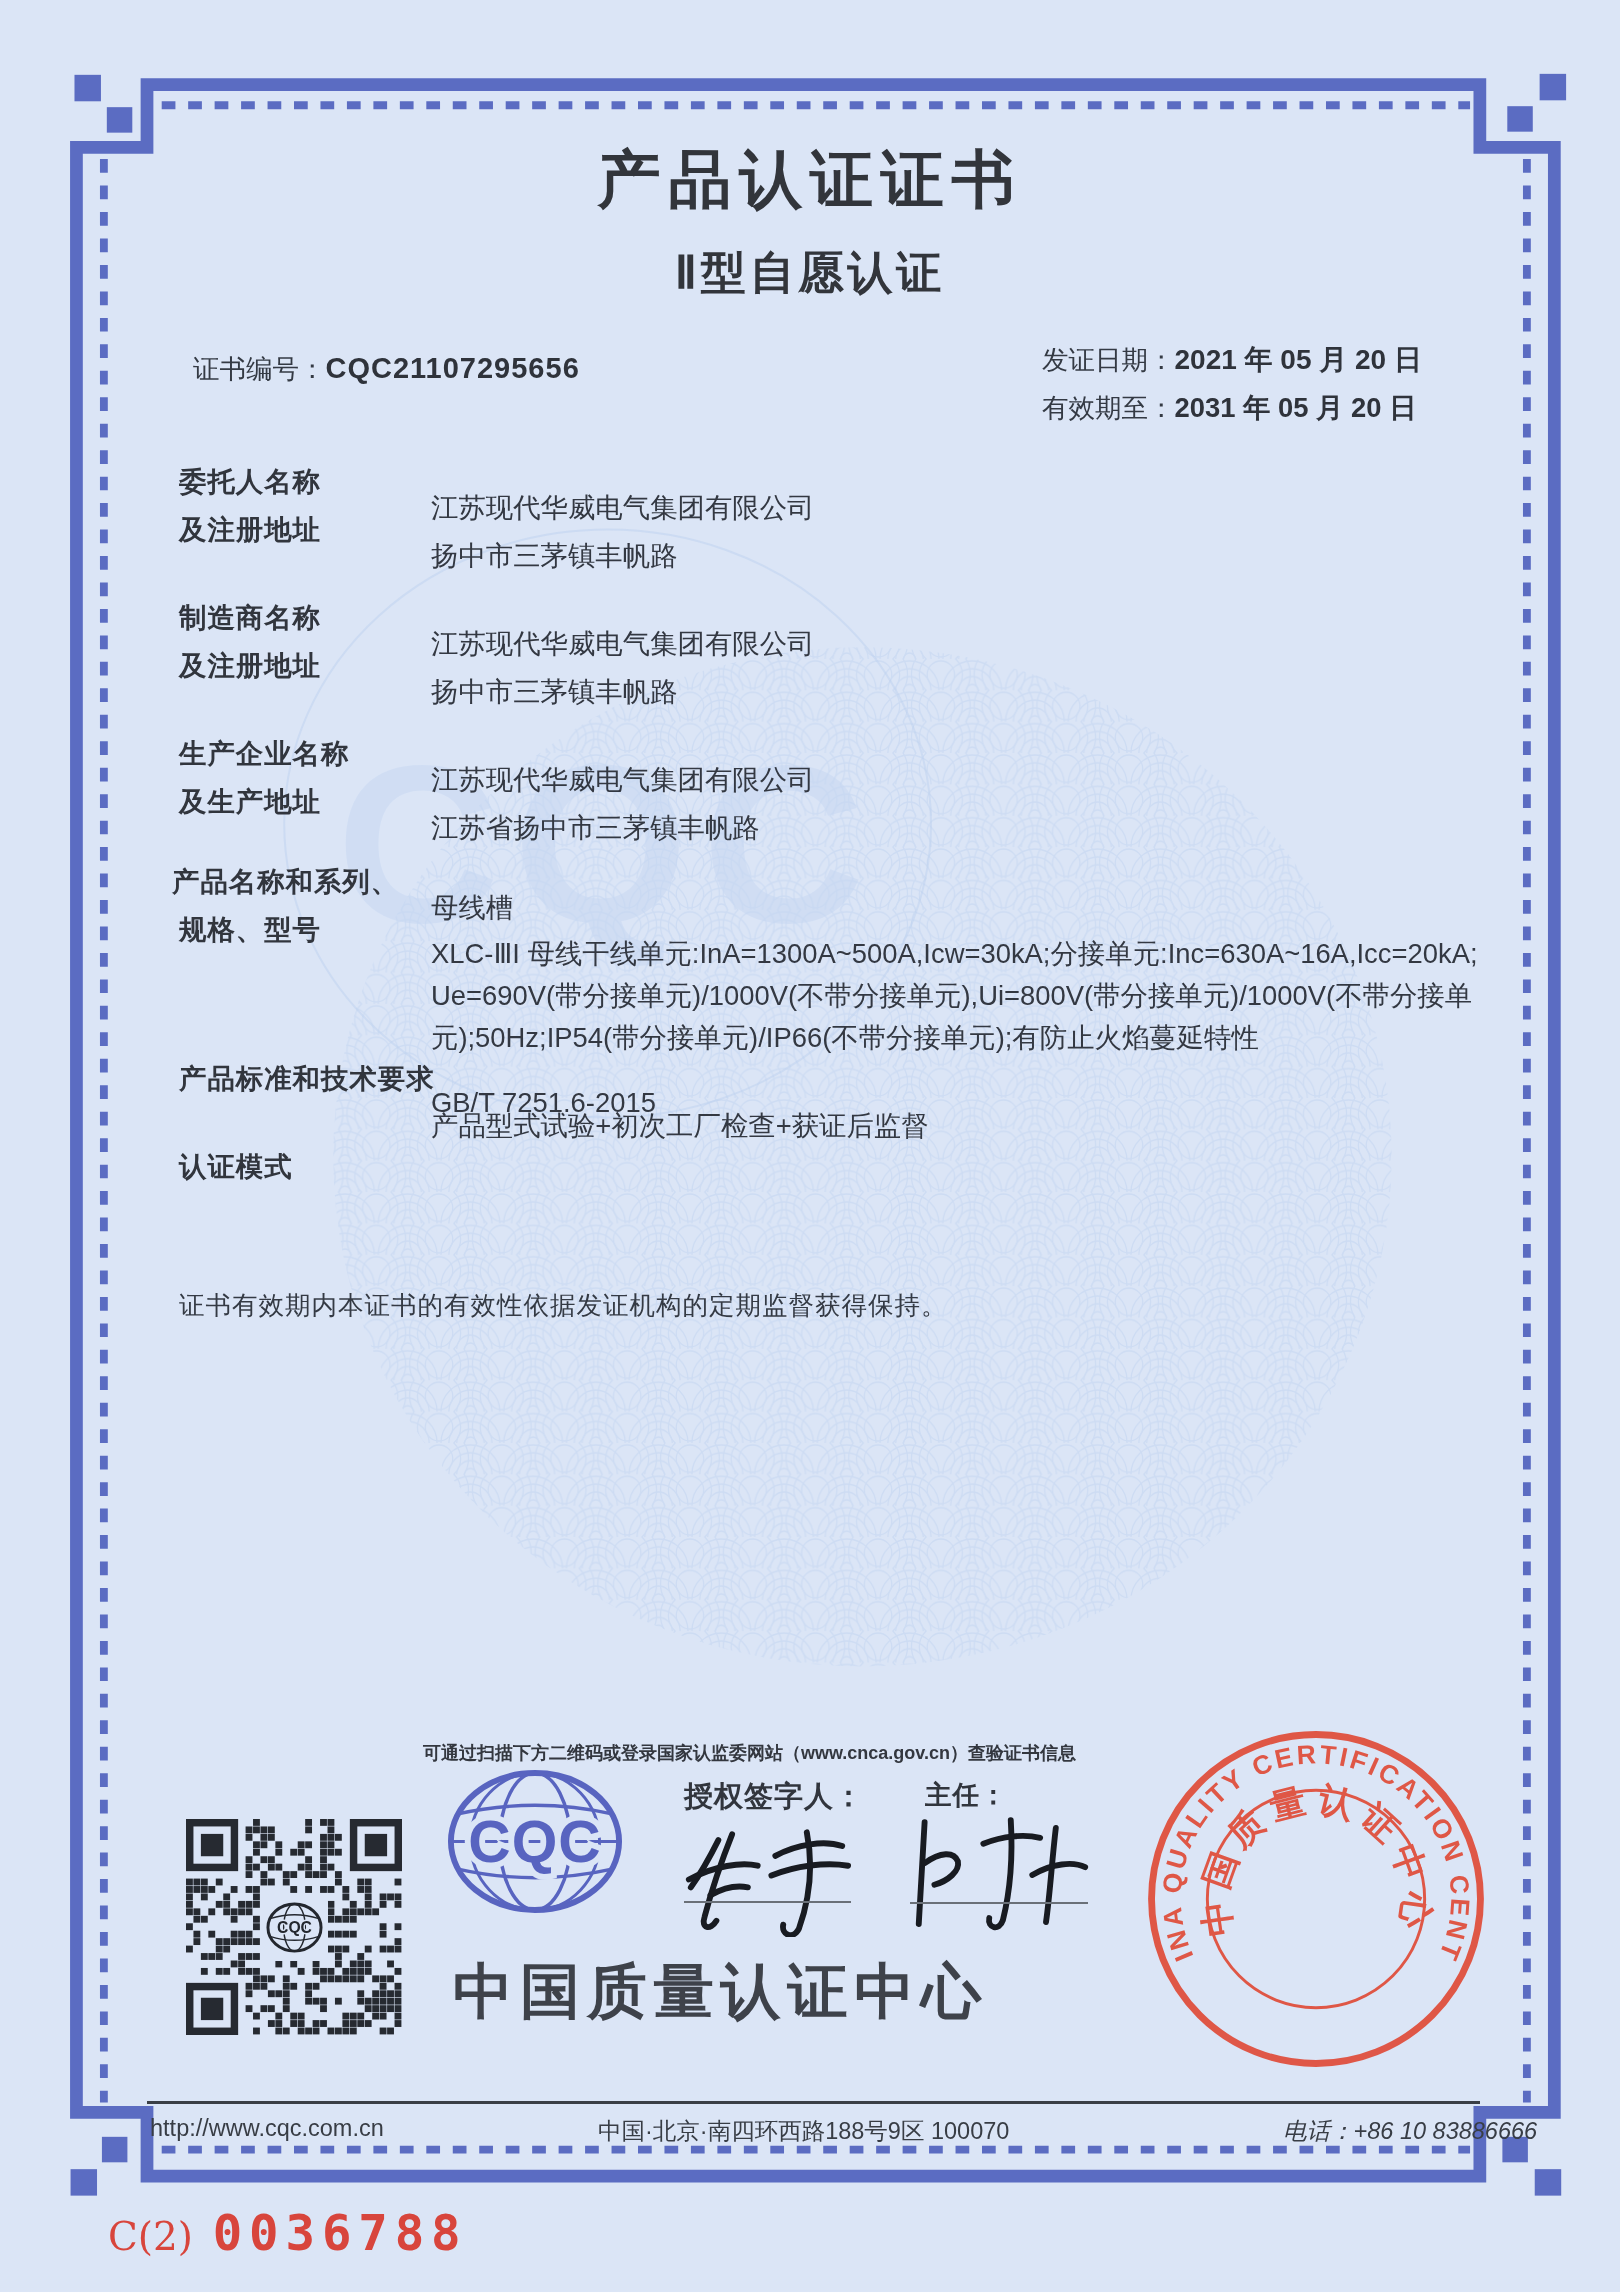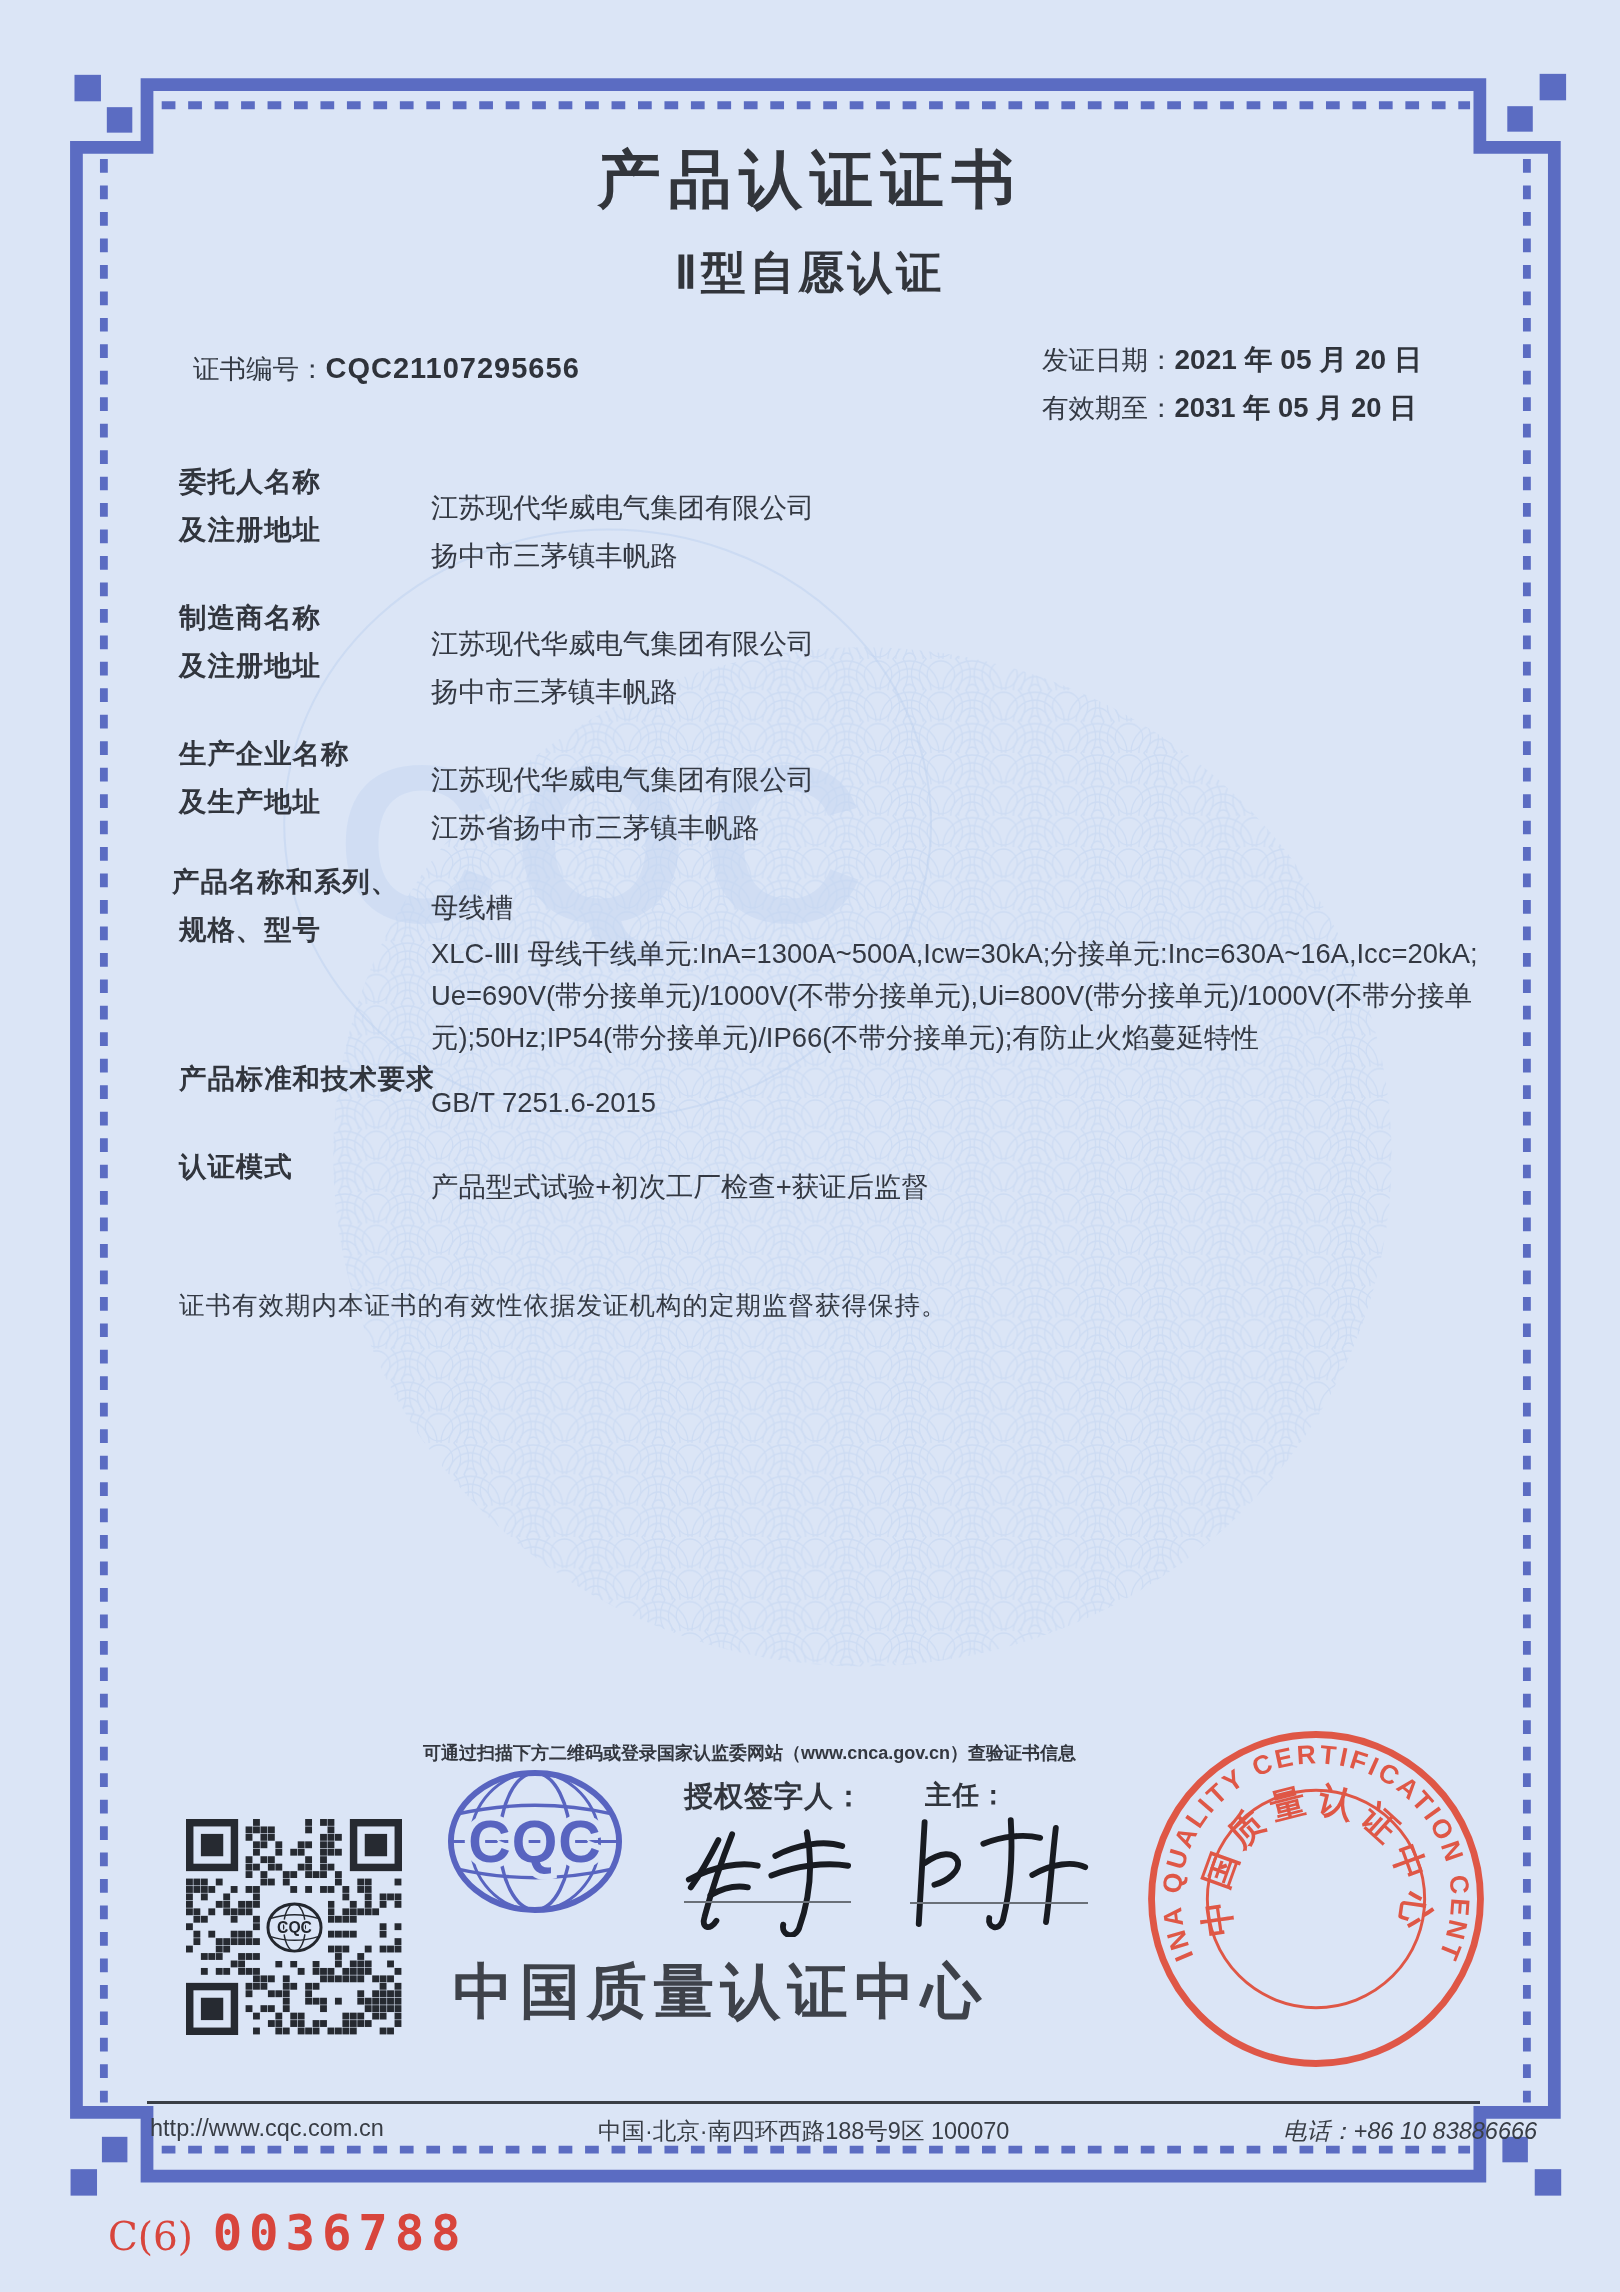--- a/index.html
+++ b/index.html
@@ -98,21 +98,21 @@
   <div class="abs val" style="left:431px;top:784px;">江苏省扬中市三茅镇丰帆路</div>
 
   <div class="abs lbl" style="left:172px;top:864px;">产品名称和系列、</div>
   <div class="abs lbl" style="left:179px;top:912px;">规格、型号</div>
   <div class="abs val" style="left:431px;top:864px;">母线槽</div>
   <div class="abs val" style="left:431px;top:907px;width:1057px;line-height:42px;word-break:break-all;">XLC-ⅢI 母线干线单元:InA=1300A~500A,Icw=30kA;分接单元:Inc=630A~16A,Icc=20kA;Ue=690V(带分接单元)/1000V(不带分接单元),Ui=800V(带分接单元)/1000V(不带分接单元);50Hz;IP54(带分接单元)/IP66(不带分接单元);有防止火焰蔓延特性</div>
 
   <div class="abs lbl" style="left:179px;top:1061px;">产品标准和技术要求</div>
   <div class="abs val" style="left:431px;top:1061px;">GB/T 7251.6-2015</div>
   <div class="abs lbl" style="left:179px;top:1149px;">认证模式</div>
-  <div class="abs val" style="left:431px;top:1143px;">产品型式试验+初次工厂检查+获证后监督</div>
+  <div class="abs val" style="left:431px;top:1082px;">产品型式试验+初次工厂检查+获证后监督</div>
 
   <div class="abs kai statement" style="left:179px;top:1288px;">证书有效期内本证书的有效性依据发证机构的定期监督获得保持。</div>
 
   <div class="abs" style="left:423px;top:1741px;font-size:18px;font-weight:700;color:#33373f;">可通过扫描下方二维码或登录国家认监委网站（www.cnca.gov.cn）查验证书信息</div>
 
   <svg id="qr" class="abs" style="left:186px;top:1819px;" width="216" height="216" viewBox="0 0 220 220">
       <rect x="68.27586206896552" y="0" width="6.979310344827587" height="6.979310344827587" fill="#262a31"></rect>
       <rect x="121.37931034482759" y="0" width="6.979310344827587" height="6.979310344827587" fill="#262a31"></rect>
       <rect x="136.55172413793105" y="0" width="6.979310344827587" height="6.979310344827587" fill="#262a31"></rect>
       <rect x="144.13793103448276" y="0" width="6.979310344827587" height="6.979310344827587" fill="#262a31"></rect>
@@ -456,18 +456,18 @@
       </text>
     </g>
   </svg>
 
   <div class="abs" style="left:147px;top:2101px;width:1333px;height:2.9px;background:#3a3f46;"></div>
   <div class="abs footer-text" style="left:150px;top:2115px;">http://www.cqc.com.cn</div>
   <div class="abs footer-text" style="left:598px;top:2115px;">中国·北京·南四环西路188号9区    100070</div>
   <div class="abs footer-text" style="left:1283px;top:2115px;font-style:italic;">电话：+86 10 83886666</div>
 
   <div class="abs serialrow" style="left:108px;top:2205px;">
-    <span class="serial-prefix">C(6)</span>
+    <span class="serial-prefix">C(2)</span>
     <span class="serial-num">0036788</span>
   </div>
 
 </div>
 
 
 </body></html>

